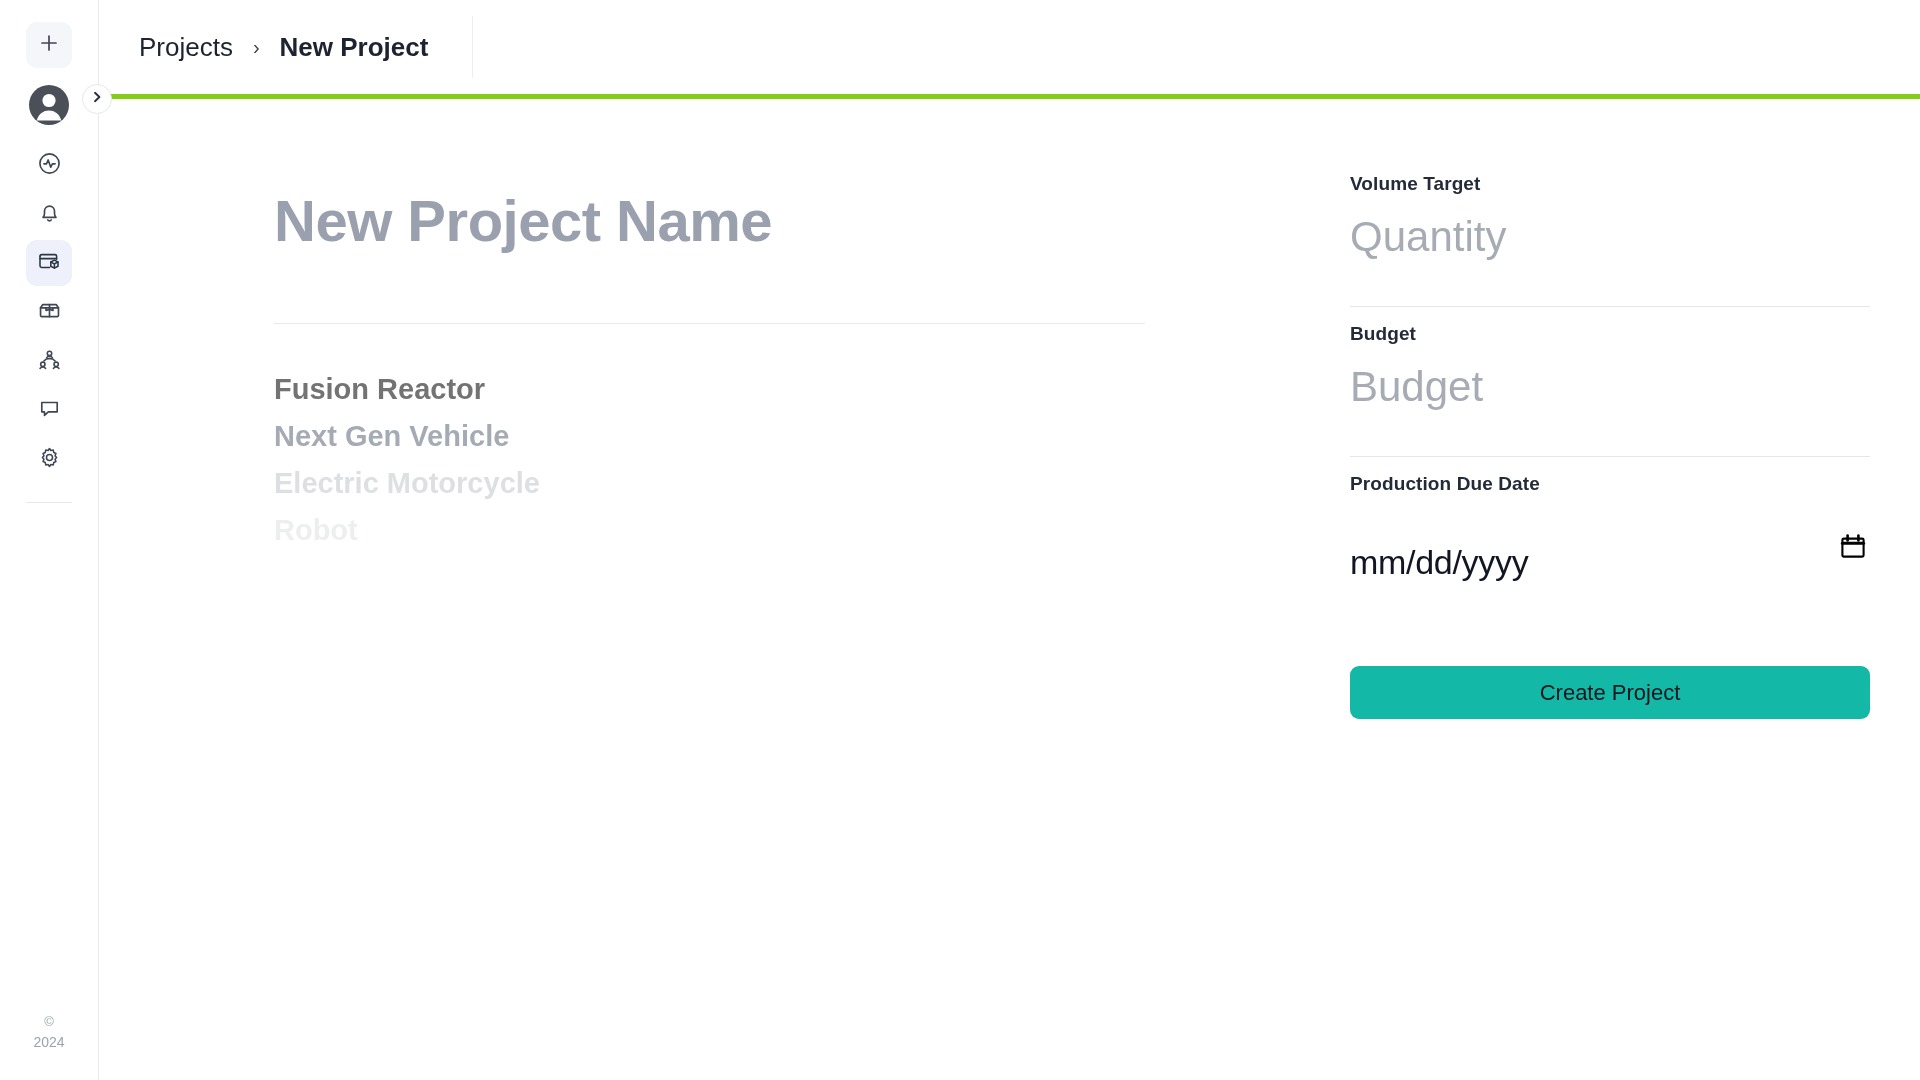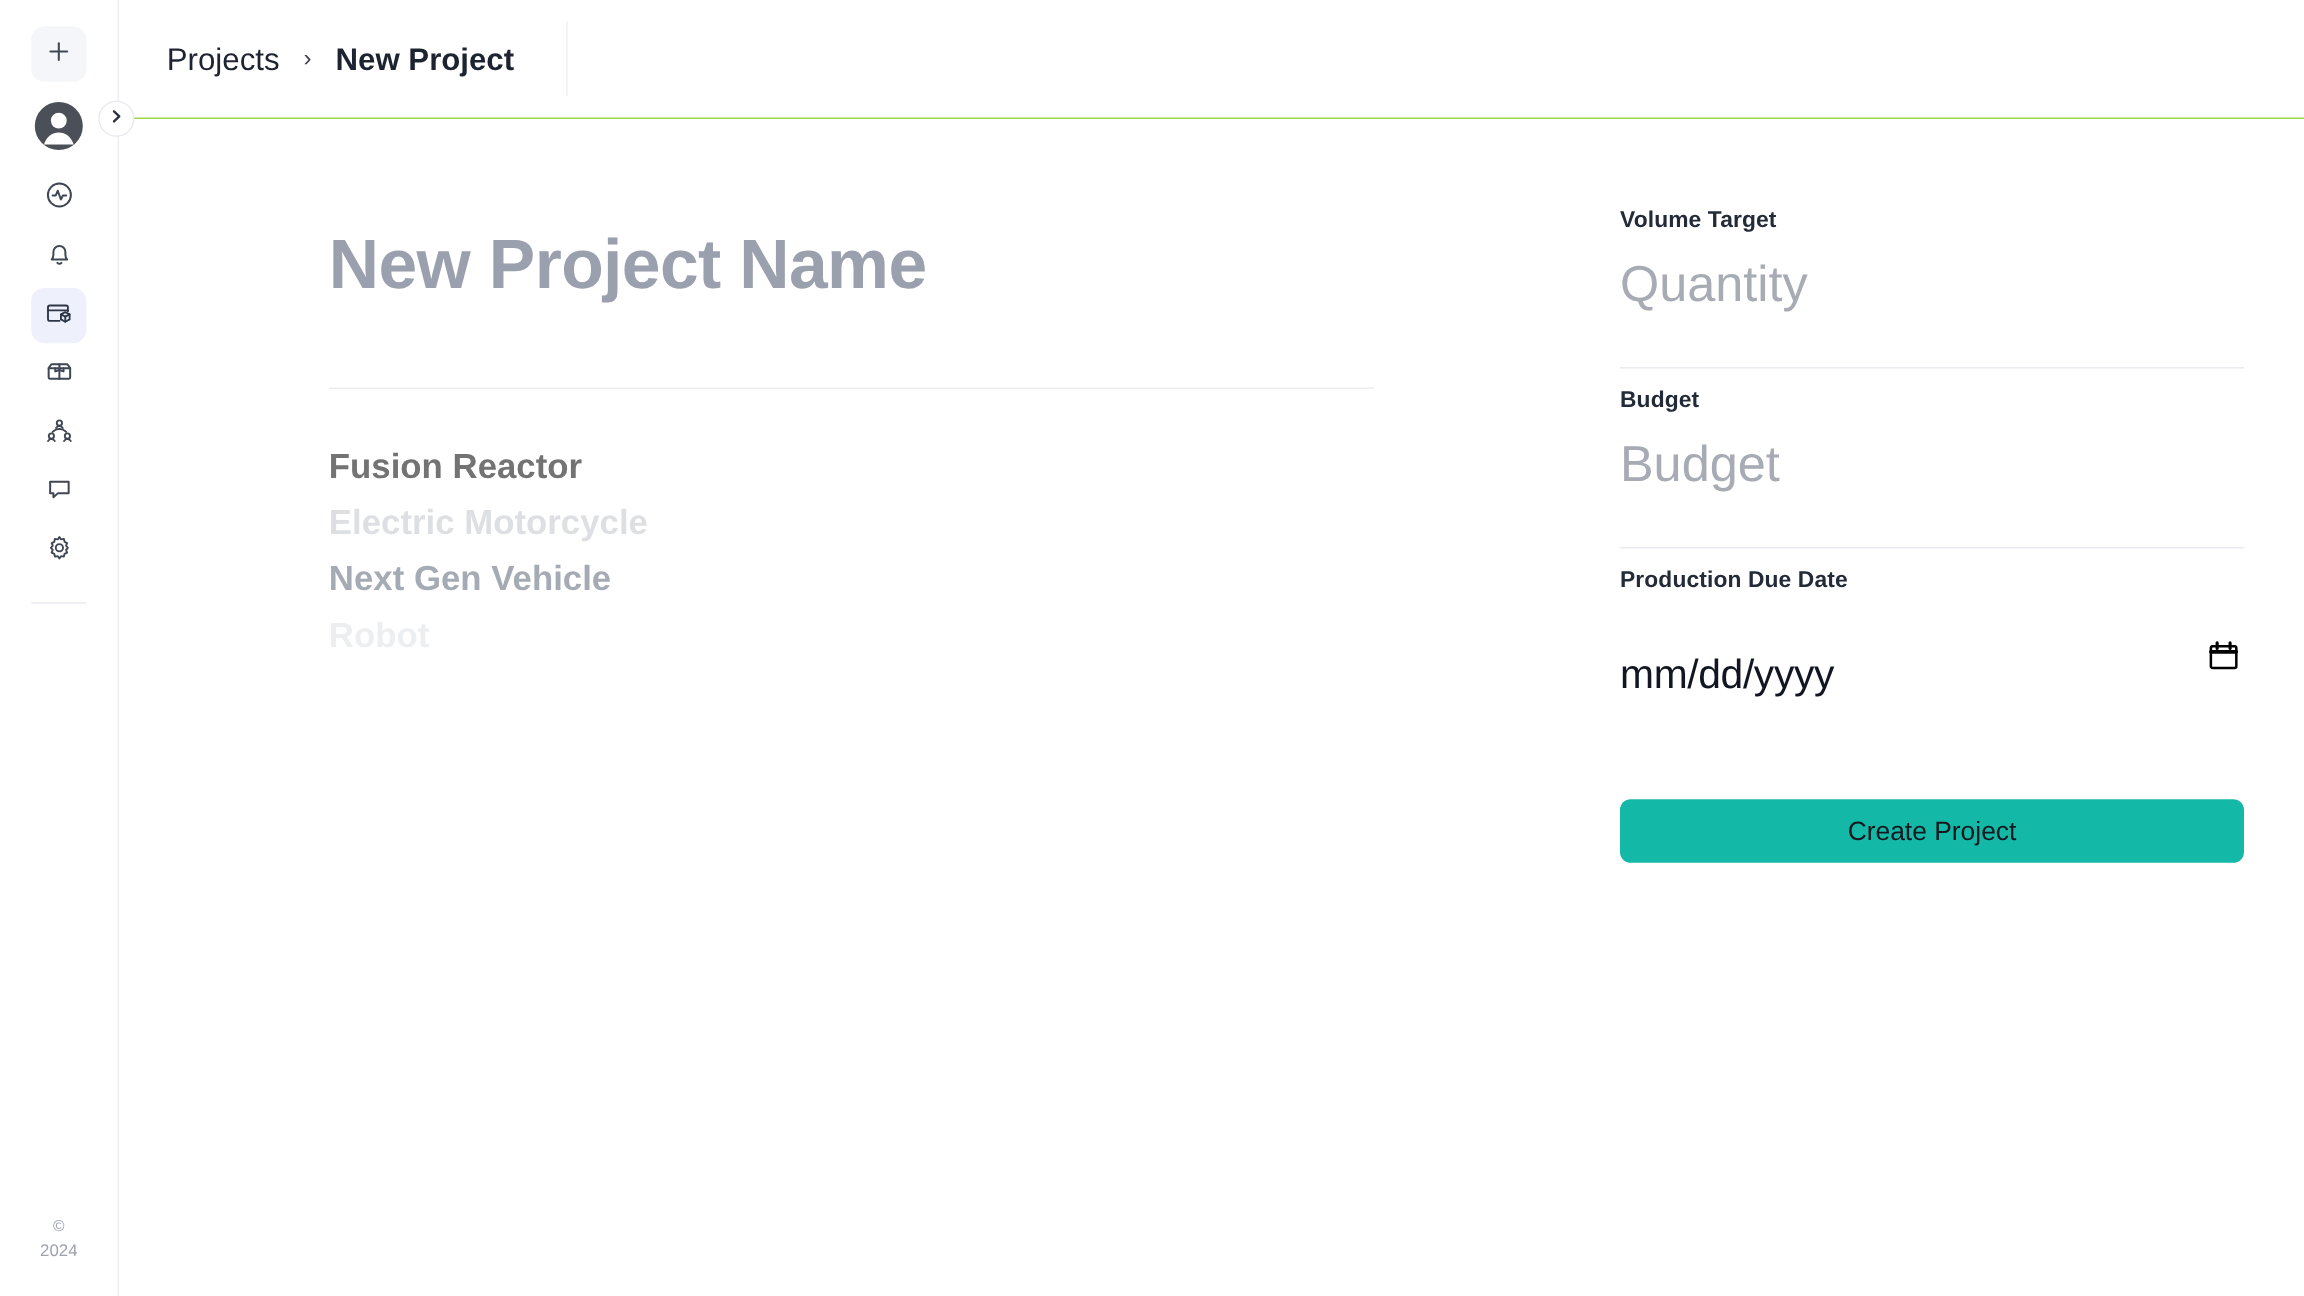--- a/index.html
+++ b/index.html
@@ -107,21 +107,21 @@
   
   .main {
     flex: 1;
     display: flex;
     flex-direction: column;
     min-width: 0;
   }
 
   .topbar {
     height: 99px;
-    border-bottom: 1px solid #84cc16;
+    border-bottom: 5px solid #84cc16;
     display: flex;
     align-items: center;
     flex: 0 0 99px;
   }
 
   .breadcrumb {
     display: flex;
     align-items: center;
     gap: 20px;
     padding-left: 40px;
@@ -425,22 +425,22 @@
     <div class="content">
 
       <section class="left-col">
 
         <input class="project-name-input" type="text" placeholder="New Project Name" style="">
 
         <div class="name-divider"></div>
 
         <div class="suggestions">
           <div class="suggestion s0">Fusion Reactor</div>
+          <div class="suggestion s2">Next Gen Vehicle</div>
           <div class="suggestion s3">Electric Motorcycle</div>
-          <div class="suggestion s2">Next Gen Vehicle</div>
           <div class="suggestion s4">Robot</div>
         </div>
 
       </section>
 
       <aside class="right-col">
 
         <div class="field-block">
           <div class="field-label">Volume Target</div>
           <input class="field-input" type="text" placeholder="Quantity" style="">

